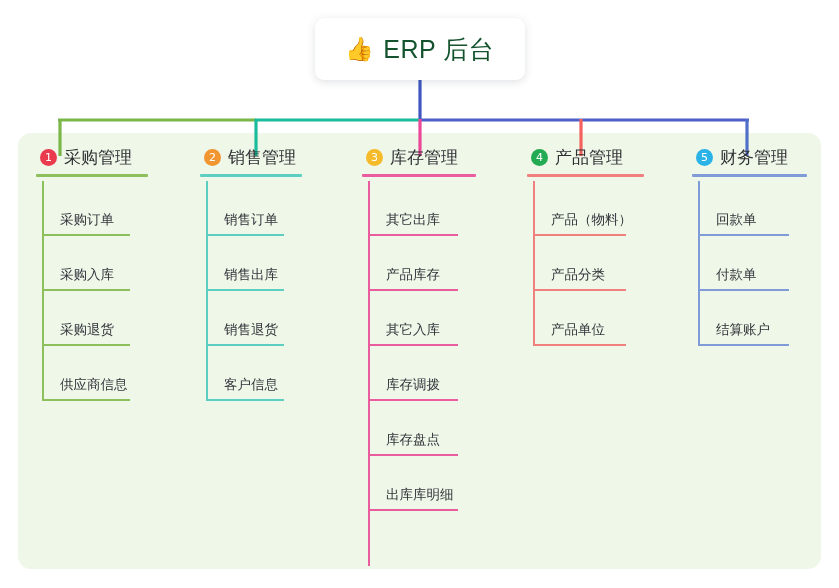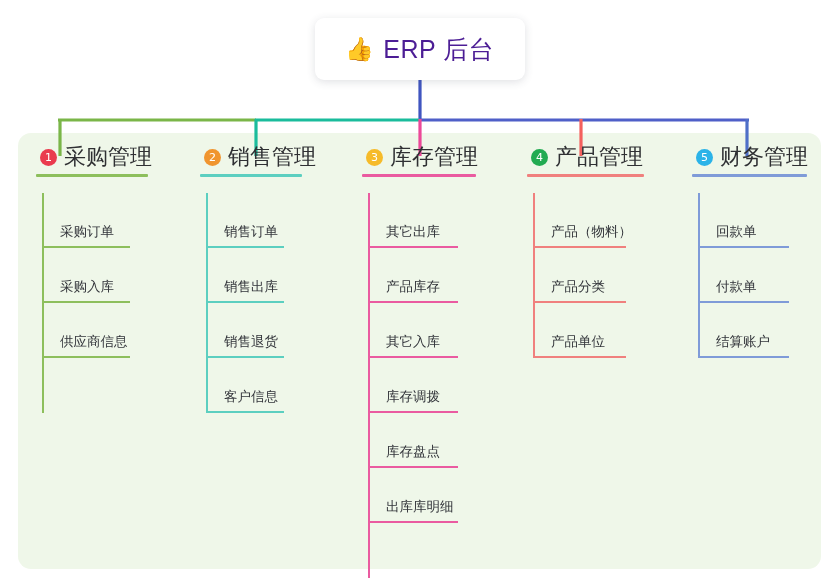--- a/index.html
+++ b/index.html
@@ -39,21 +39,21 @@
     gap: 9px;
     box-sizing: border-box;
   }
   .root-emoji {
     font-size: 23px;
     line-height: 1;
     font-family: "DejaVu Sans", sans-serif;
   }
   .root-title {
     font-size: 25px;
-    color: #4c1d95;
+    color: #14532d;
     letter-spacing: 0.5px;
     white-space: nowrap;
   }
 
   
   .panel {
     position: absolute;
     left: 18px;
     top: 133px;
     width: 803px;
@@ -89,33 +89,33 @@
     height: 17px;
     border-radius: 50%;
     color: #ffffff;
     font-size: 11px;
     line-height: 17px;
     text-align: center;
     font-family: "DejaVu Sans", sans-serif;
     flex: 0 0 auto;
   }
   .head-label {
-    font-size: 22px;
+    font-size: 17px;
     color: #2f3033;
     white-space: nowrap;
   }
   .head-rule {
     height: 3px;
     border-radius: 1px;
     margin-top: 5px;
   }
 
   .leaves {
     position: relative;
-    margin-top: 16px;
+    margin-top: 4px;
   }
   .spine {
     position: absolute;
     left: 6px;
     top: 0;
     width: 2px;
   }
   .leaf {
     position: relative;
     height: 55px;
@@ -170,20 +170,24 @@
           <div class="spine" style="background: rgb(141, 191, 92); height: 220px;"></div>
           <div class="leaf">
             <span class="leaf-label">采购订单</span>
             <div class="leaf-rule" style="background: rgb(141, 191, 92); width: 88px;"></div>
           </div>
           <div class="leaf">
             <span class="leaf-label">采购入库</span>
             <div class="leaf-rule" style="background: rgb(141, 191, 92); width: 88px;"></div>
           </div>
           <div class="leaf">
+            <span class="leaf-label">采购退货</span>
+            <div class="leaf-rule" style="background: rgb(141, 191, 92); width: 88px;"></div>
+          </div>
+          <div class="leaf">
             <span class="leaf-label">供应商信息</span>
             <div class="leaf-rule" style="background: rgb(141, 191, 92); width: 88px;"></div>
           </div>
         </div>
       </div>
       <div class="column" style="left: 200px;">
         <div class="col-head">
           <span class="badge" style="background: rgb(240, 149, 47);">2</span>
           <span class="head-label">销售管理</span>
         </div>

